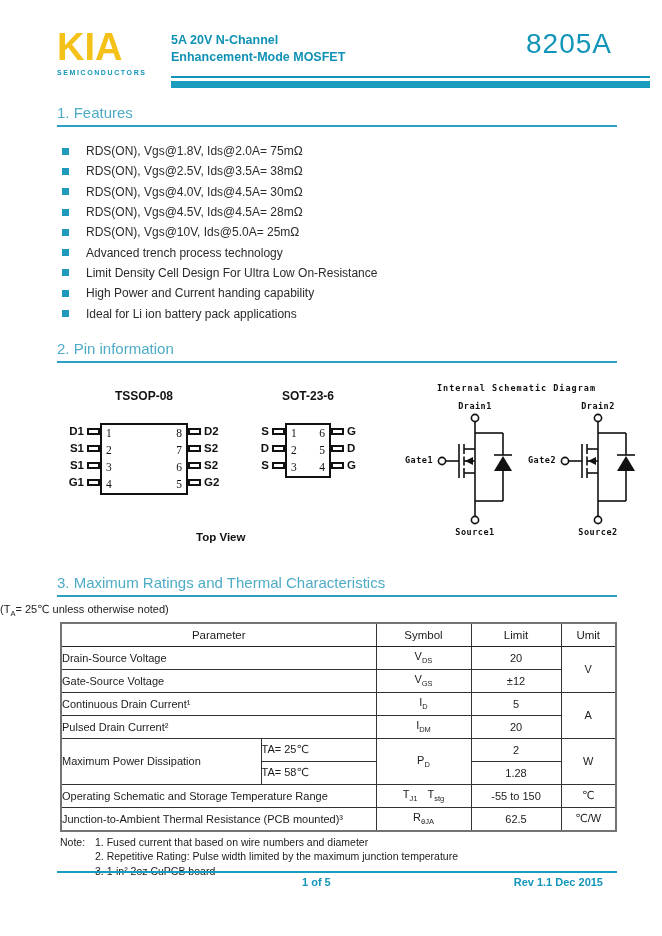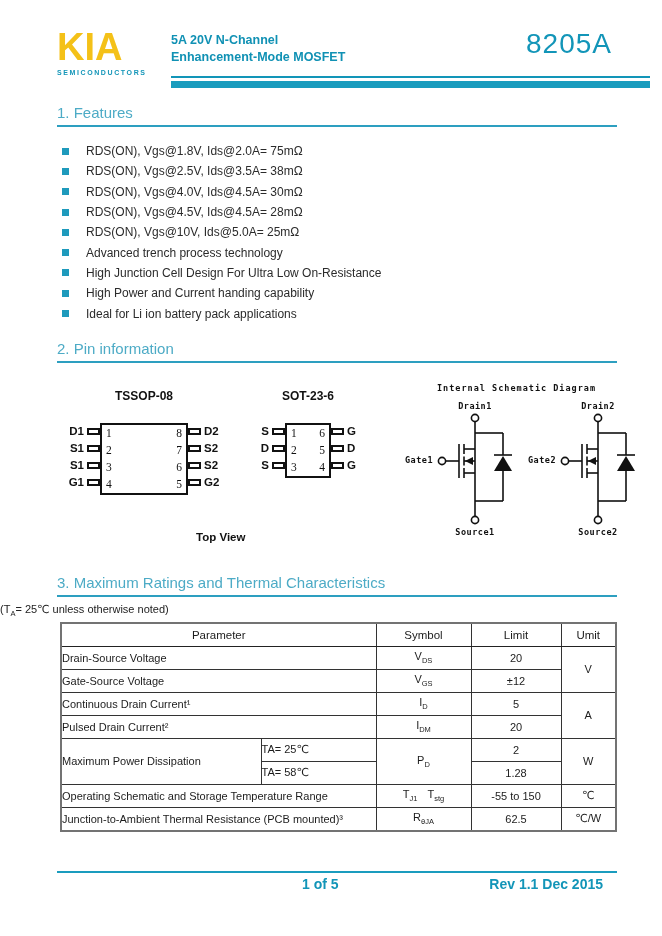--- a/index.html
+++ b/index.html
@@ -78,21 +78,21 @@
 
   
   .notes{margin:3px 45px 0 60px;font-size:10.5px;color:#1c1c1c;line-height:14.5px;}
   .notes .row1{display:flex;}
   .notes .note-label{width:35px;flex:0 0 35px;}
   .notes .indent{margin-left:35px;}
 
   
   .footer{position:absolute;left:57px;right:45px;top:871px;}
   .footer-line{height:1.5px;background:#1a9cbe;}
-  .footer-row{position:relative;height:16px;font-size:14px;font-weight:bold;color:#1295b8;}
+  .footer-row{position:relative;height:16px;font-size:11px;font-weight:bold;color:#1295b8;}
   .footer-page{position:absolute;left:245px;top:3px;}
   .footer-rev{position:absolute;right:14px;top:3px;}
 </style>
 </head>
 <body>
 
 <div class="page">
 
   <div class="header">
     <div class="logo">
@@ -133,21 +133,21 @@
     <div class="feat-item">
         <span class="bullet"></span>
         <span>RDS(ON), Vgs@10V, Ids@5.0A= 25mΩ</span>
       </div>
     <div class="feat-item">
         <span class="bullet"></span>
         <span>Advanced trench process technology</span>
       </div>
     <div class="feat-item">
         <span class="bullet"></span>
-        <span>High Junction Cell Design For Ultra Low On-Resistance</span>
+        <span>Limit Density Cell Design For Ultra Low On-Resistance</span>
       </div>
     <div class="feat-item">
         <span class="bullet"></span>
         <span>High Power and Current handing capability</span>
       </div>
     <div class="feat-item">
         <span class="bullet"></span>
         <span>Ideal for Li ion battery pack applications</span>
       </div>
   </div>
@@ -397,20 +397,28 @@
     </tr>
     <tr>
       <td colspan="2" class="param">Junction-to-Ambient Thermal Resistance (PCB mounted)³</td>
       <td class="c"><span>R</span><sub>θJA</sub></td>
       <td class="c">62.5</td>
       <td class="c">℃/W</td>
     </tr>
   </tbody>
     </table>
 
+  <div class="notes">
+    <div class="row1">
+      <span class="note-label">Note:</span>
+      <span>1. Fused current that based on wire numbers and diameter</span>
+    </div>
+    <div class="indent">2. Repetitive Rating: Pulse width limited by the maximum junction temperature</div>
+    <div class="indent">3. 1-in²  2oz CuPCB board</div>
+  </div>
 
   <div class="footer">
     <div class="footer-line"></div>
     <div class="footer-row">
       <span class="footer-page">1 of 5</span>
       <span class="footer-rev">Rev 1.1 Dec 2015</span>
     </div>
   </div>
 
 </div>

